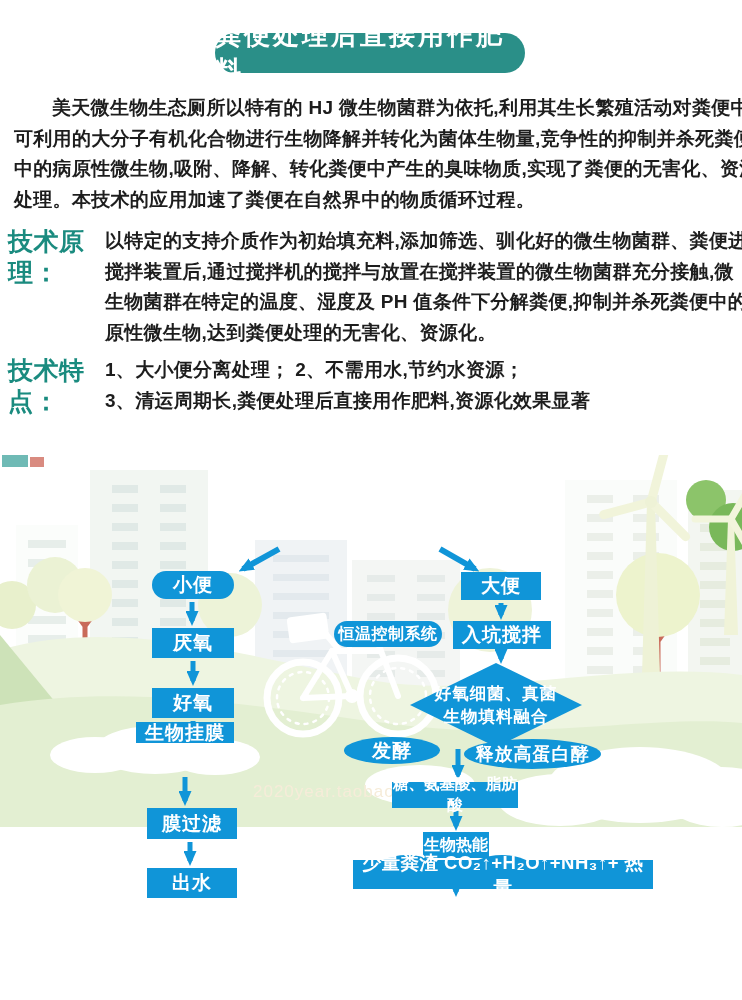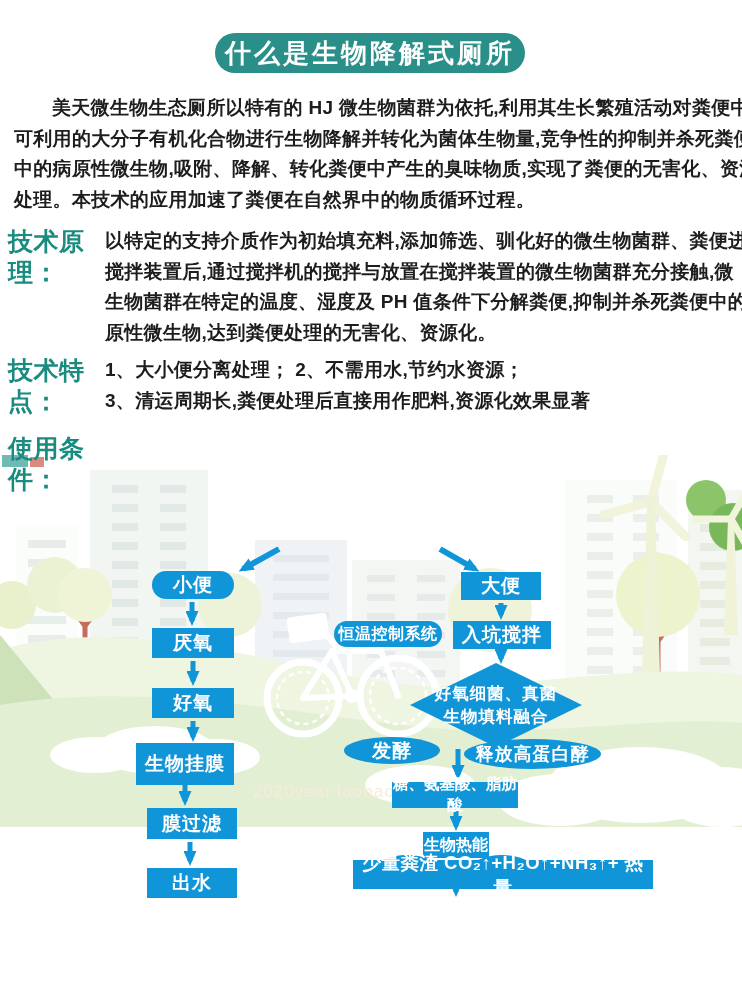--- a/index.html
+++ b/index.html
@@ -135,21 +135,21 @@
       <line x1="185" y1="777" x2="185" y2="801" marker-end="url(#ah)"></line>
       <line x1="190" y1="842" x2="190" y2="861" marker-end="url(#ah)"></line>
       <line x1="501" y1="603" x2="501" y2="615" marker-end="url(#ah)"></line>
       <line x1="501" y1="652" x2="501" y2="659" marker-end="url(#ah)"></line>
       <line x1="458" y1="749" x2="458" y2="775" marker-end="url(#ah)"></line>
       <line x1="456" y1="811" x2="456" y2="826" marker-end="url(#ah)"></line>
       <line x1="456" y1="861" x2="456" y2="892" marker-end="url(#ah)"></line>
     </g>
   </svg>
 
-  <div class="banner">什么是生物降解式厕所</div>
+  <div class="banner">粪便处理后直接用作肥料</div>
 
   <div class="intro">
     <div class="t-line indent">美天微生物生态厕所以特有的 HJ 微生物菌群为依托,利用其生长繁殖活动对粪便中</div>
     <div class="t-line">可利用的大分子有机化合物进行生物降解并转化为菌体生物量,竞争性的抑制并杀死粪便</div>
     <div class="t-line">中的病原性微生物,吸附、降解、转化粪便中产生的臭味物质,实现了粪便的无害化、资源化</div>
     <div class="t-line">处理。本技术的应用加速了粪便在自然界中的物质循环过程。</div>
   </div>
 
   <div class="sec" style="top:226px">
     <div class="sec-label">技术原理：</div>
@@ -163,37 +163,36 @@
 
   <div class="sec" style="top:355px">
     <div class="sec-label">技术特点：</div>
     <div>
       <div class="t-line">1、大小便分离处理；   2、不需用水,节约水资源；</div>
       <div class="t-line">3、清运周期长,粪便处理后直接用作肥料,资源化效果显著</div>
     </div>
   </div>
 
   <div class="sec" style="top:433px">
-    <div class="sec-label">使用条件：</div>
   </div>
 
   <div class="fb pill" style="left:152px;top:571px;width:82px;height:28px">小便</div>
   <div class="fb" style="left:461px;top:572px;width:80px;height:28px">大便</div>
   <div class="fb" style="left:152px;top:628px;width:82px;height:30px">厌氧</div>
   <div class="fb pill" style="left:334px;top:621px;width:108px;height:26px;font-size:16px;letter-spacing:.5px">恒温控制系统</div>
   <div class="fb" style="left:453px;top:621px;width:98px;height:28px">入坑搅拌</div>
   <div class="fb" style="left:152px;top:688px;width:82px;height:30px">好氧</div>
   <div class="fb diamond" style="left:410px;top:663px;width:172px;height:84px">
     <span class="dfill"></span>
     <span class="dtext">
       <span style="display:block">好氧细菌、真菌</span>
       <span style="display:block">生物填料融合</span>
     </span>
   </div>
-  <div class="fb" style="left:136px;top:743px;width:98px;height:42px">生物挂膜</div>
+  <div class="fb" style="left:136px;top:722px;width:98px;height:21px">生物挂膜</div>
   <div class="fb ellipse" style="left:344px;top:737px;width:96px;height:27px">发酵</div>
   <div class="fb" style="left:392px;top:782px;width:126px;height:26px;font-size:15.5px;letter-spacing:0">糖、氨基酸、脂肪酸</div>
   <div class="fb ellipse" style="left:464px;top:739px;width:137px;height:30px;font-size:18px">释放高蛋白酵</div>
   <div class="fb" style="left:147px;top:808px;width:90px;height:31px">膜过滤</div>
   <div class="fb" style="left:423px;top:832px;width:66px;height:26px;font-size:16px;letter-spacing:0">生物热能</div>
   <div class="fb ellipse" style="left:374px;top:855px;width:66px;height:32px;font-size:17px">脱氧</div>
   <div class="fb ellipse" style="left:469px;top:855px;width:66px;height:32px;font-size:17px">杀菌</div>
   <div class="fb" style="left:147px;top:868px;width:90px;height:30px">出水</div>
   <div class="fb" style="left:353px;top:860px;width:300px;height:29px;font-size:18.5px;letter-spacing:.5px">少量粪渣 CO₂↑+H₂O↑+NH₃↑+ 热量</div>
 

